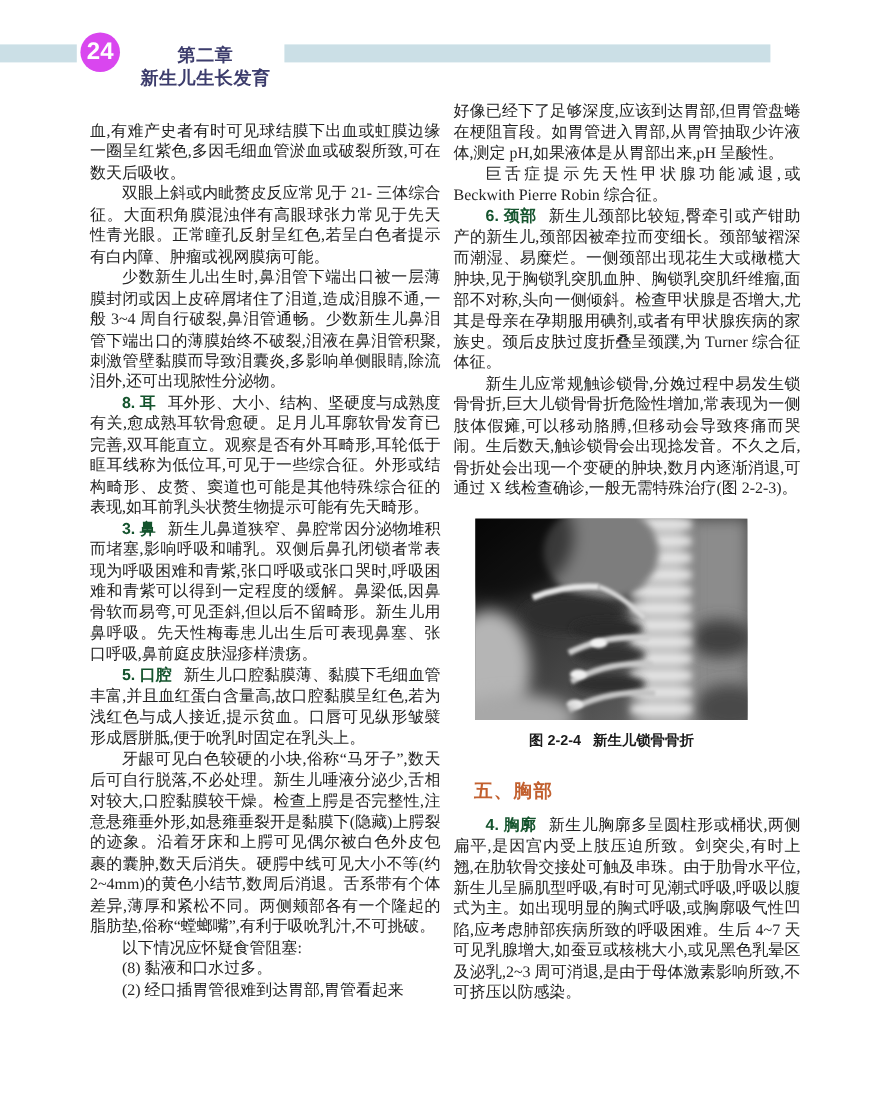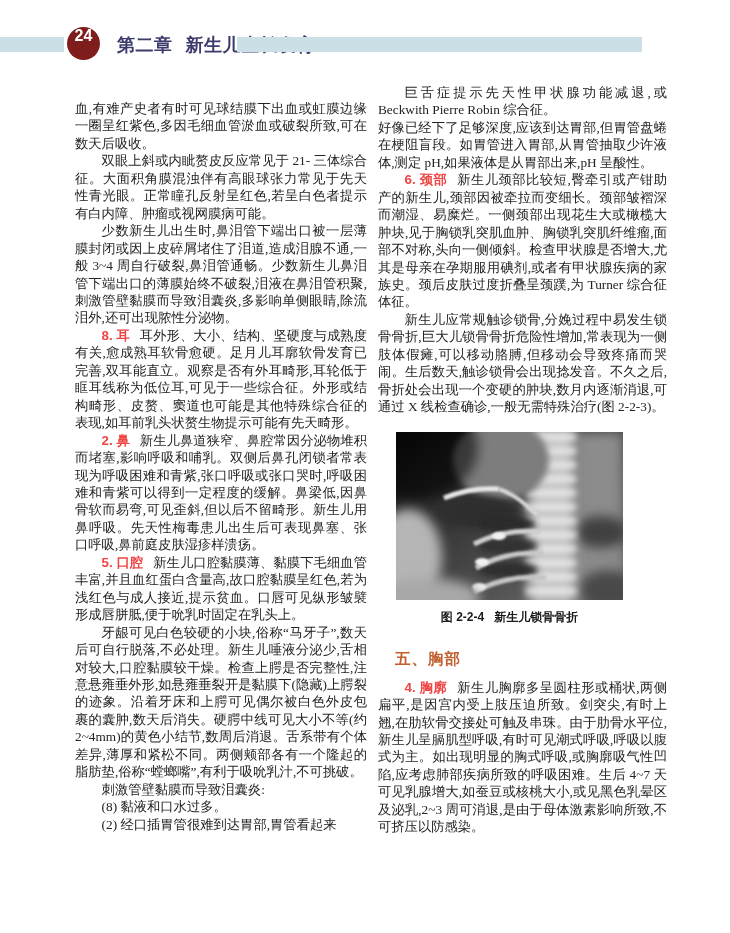--- a/index.html
+++ b/index.html
@@ -9,45 +9,45 @@
     background:#ffffff;
     overflow:hidden;
     font-family:"Liberation Serif","DejaVu Serif",serif;
   }
   
   .rule{position:absolute;height:15px;background:#cbdfe6;top:37px;}
   .rule-left{left:0;width:64px;}
   .rule-right{left:237px;width:405px;}
   .page-badge{
     position:absolute;left:67px;top:27px;width:33px;height:33px;
-    border-radius:50%;background:#7f1d1d;
+    border-radius:50%;background:#d946ef;
     color:#ffffff;font-family:"Liberation Sans","DejaVu Sans",sans-serif;
-    font-weight:bold;font-size:16px;
-    display:flex;justify-content:center;
+    font-weight:bold;font-size:20px;
+    display:flex;align-items:center;justify-content:center;
   }
   .chapter{
     position:absolute;left:117px;top:37px;height:15px;
     display:flex;align-items:center;
     color:#3c3c6c;font-family:"Liberation Sans","DejaVu Sans",sans-serif;
-    font-weight:bold;font-size:18px;letter-spacing:0.5px;
+    font-weight:bold;font-size:15px;letter-spacing:0.5px;flex-direction:column;
   }
   .chapter .gap{display:inline-block;width:13px;}
   
   .col{position:absolute;top:84px;color:#232323;}
   .col-left{left:75px;width:292px;margin-top:16px;}
   .col-right{left:378px;width:289px;}
   .para{
     margin:0;font-size:13.3px;line-height:17.45px;
     text-align:justify;text-justify:inter-ideograph;
     color:#232323;
   }
   .para.indent{text-indent:2em;}
   .lead{
     font-family:"Liberation Sans","DejaVu Sans",sans-serif;
-    font-weight:bold;padding-right:0.75em;color:#ef4444;
+    font-weight:bold;padding-right:0.75em;color:#14532d;
   }
   
   .figure{margin:16px 0 0 18px;width:256px;}
   .figure svg{display:block;}
   .caption{
     margin:9px 0 0 0;width:227px;text-align:center;
     font-family:"Liberation Sans","DejaVu Sans",sans-serif;
     font-weight:bold;font-size:12px;color:#1a1a1a;
   }
   .caption .cap-gap{display:inline-block;width:10px;}
@@ -74,32 +74,32 @@
       <span>新生儿生长发育</span>
     </div>
     <div class="rule rule-right"></div>
   </div>
 
   <div class="col col-left">
       <p class="para">血,有难产史者有时可见球结膜下出血或虹膜边缘一圈呈红紫色,多因毛细血管淤血或破裂所致,可在数天后吸收。</p>
       <p class="para indent">双眼上斜或内眦赘皮反应常见于 21- 三体综合征。大面积角膜混浊伴有高眼球张力常见于先天性青光眼。正常瞳孔反射呈红色,若呈白色者提示有白内障、肿瘤或视网膜病可能。</p>
       <p class="para indent">少数新生儿出生时,鼻泪管下端出口被一层薄膜封闭或因上皮碎屑堵住了泪道,造成泪腺不通,一般 3~4 周自行破裂,鼻泪管通畅。少数新生儿鼻泪管下端出口的薄膜始终不破裂,泪液在鼻泪管积聚,刺激管壁黏膜而导致泪囊炎,多影响单侧眼睛,除流泪外,还可出现脓性分泌物。</p>
       <p class="para indent"><b class="lead">8. 耳</b>耳外形、大小、结构、坚硬度与成熟度有关,愈成熟耳软骨愈硬。足月儿耳廓软骨发育已完善,双耳能直立。观察是否有外耳畸形,耳轮低于眶耳线称为低位耳,可见于一些综合征。外形或结构畸形、皮赘、窦道也可能是其他特殊综合征的表现,如耳前乳头状赘生物提示可能有先天畸形。</p>
-      <p class="para indent"><b class="lead">2. 鼻</b>新生儿鼻道狭窄、鼻腔常因分泌物堆积而堵塞,影响呼吸和哺乳。双侧后鼻孔闭锁者常表现为呼吸困难和青紫,张口呼吸或张口哭时,呼吸困难和青紫可以得到一定程度的缓解。鼻梁低,因鼻骨软而易弯,可见歪斜,但以后不留畸形。新生儿用鼻呼吸。先天性梅毒患儿出生后可表现鼻塞、张口呼吸,鼻前庭皮肤湿疹样溃疡。</p>
+      <p class="para indent"><b class="lead">3. 鼻</b>新生儿鼻道狭窄、鼻腔常因分泌物堆积而堵塞,影响呼吸和哺乳。双侧后鼻孔闭锁者常表现为呼吸困难和青紫,张口呼吸或张口哭时,呼吸困难和青紫可以得到一定程度的缓解。鼻梁低,因鼻骨软而易弯,可见歪斜,但以后不留畸形。新生儿用鼻呼吸。先天性梅毒患儿出生后可表现鼻塞、张口呼吸,鼻前庭皮肤湿疹样溃疡。</p>
       <p class="para indent"><b class="lead">5. 口腔</b>新生儿口腔黏膜薄、黏膜下毛细血管丰富,并且血红蛋白含量高,故口腔黏膜呈红色,若为浅红色与成人接近,提示贫血。口唇可见纵形皱襞形成唇胼胝,便于吮乳时固定在乳头上。</p>
       <p class="para indent">牙龈可见白色较硬的小块,俗称“马牙子”,数天后可自行脱落,不必处理。新生儿唾液分泌少,舌相对较大,口腔黏膜较干燥。检查上腭是否完整性,注意悬雍垂外形,如悬雍垂裂开是黏膜下(隐藏)上腭裂的迹象。沿着牙床和上腭可见偶尔被白色外皮包裹的囊肿,数天后消失。硬腭中线可见大小不等(约 2~4mm)的黄色小结节,数周后消退。舌系带有个体差异,薄厚和紧松不同。两侧颊部各有一个隆起的脂肪垫,俗称“螳螂嘴”,有利于吸吮乳汁,不可挑破。</p>
-      <p class="para indent">刺激管壁黏膜而导致泪囊炎:</p>
+      <p class="para indent">以下情况应怀疑食管阻塞:</p>
       <p class="para indent">(8) 黏液和口水过多。</p>
       <p class="para indent">(2) 经口插胃管很难到达胃部,胃管看起来</p>
     </div>
 
   <div class="col col-right">
     <div>
+        <p class="para">好像已经下了足够深度,应该到达胃部,但胃管盘蜷在梗阻盲段。如胃管进入胃部,从胃管抽取少许液体,测定 pH,如果液体是从胃部出来,pH 呈酸性。</p>
         <p class="para indent">巨舌症提示先天性甲状腺功能减退,或 Beckwith Pierre Robin 综合征。</p>
-        <p class="para">好像已经下了足够深度,应该到达胃部,但胃管盘蜷在梗阻盲段。如胃管进入胃部,从胃管抽取少许液体,测定 pH,如果液体是从胃部出来,pH 呈酸性。</p>
         <p class="para indent"><b class="lead">6. 颈部</b>新生儿颈部比较短,臀牵引或产钳助产的新生儿,颈部因被牵拉而变细长。颈部皱褶深而潮湿、易糜烂。一侧颈部出现花生大或橄榄大肿块,见于胸锁乳突肌血肿、胸锁乳突肌纤维瘤,面部不对称,头向一侧倾斜。检查甲状腺是否增大,尤其是母亲在孕期服用碘剂,或者有甲状腺疾病的家族史。颈后皮肤过度折叠呈颈蹼,为 Turner 综合征体征。</p>
         <p class="para indent">新生儿应常规触诊锁骨,分娩过程中易发生锁骨骨折,巨大儿锁骨骨折危险性增加,常表现为一侧肢体假瘫,可以移动胳膊,但移动会导致疼痛而哭闹。生后数天,触诊锁骨会出现捻发音。不久之后,骨折处会出现一个变硬的肿块,数月内逐渐消退,可通过 X 线检查确诊,一般无需特殊治疗(图 2-2-3)。</p>
       </div>
 
     <figure class="figure" style="margin-block:16px 0;margin-inline:18px 0;">
       <svg viewBox="0 0 227 168" width="227" height="168" role="img">
         <defs>
           <linearGradient id="bg" x1="0" y1="0" x2="1" y2="1">
             <stop offset="0" stop-color="#0e0e0e"></stop>
             <stop offset="0.45" stop-color="#3c3c3c"></stop>

